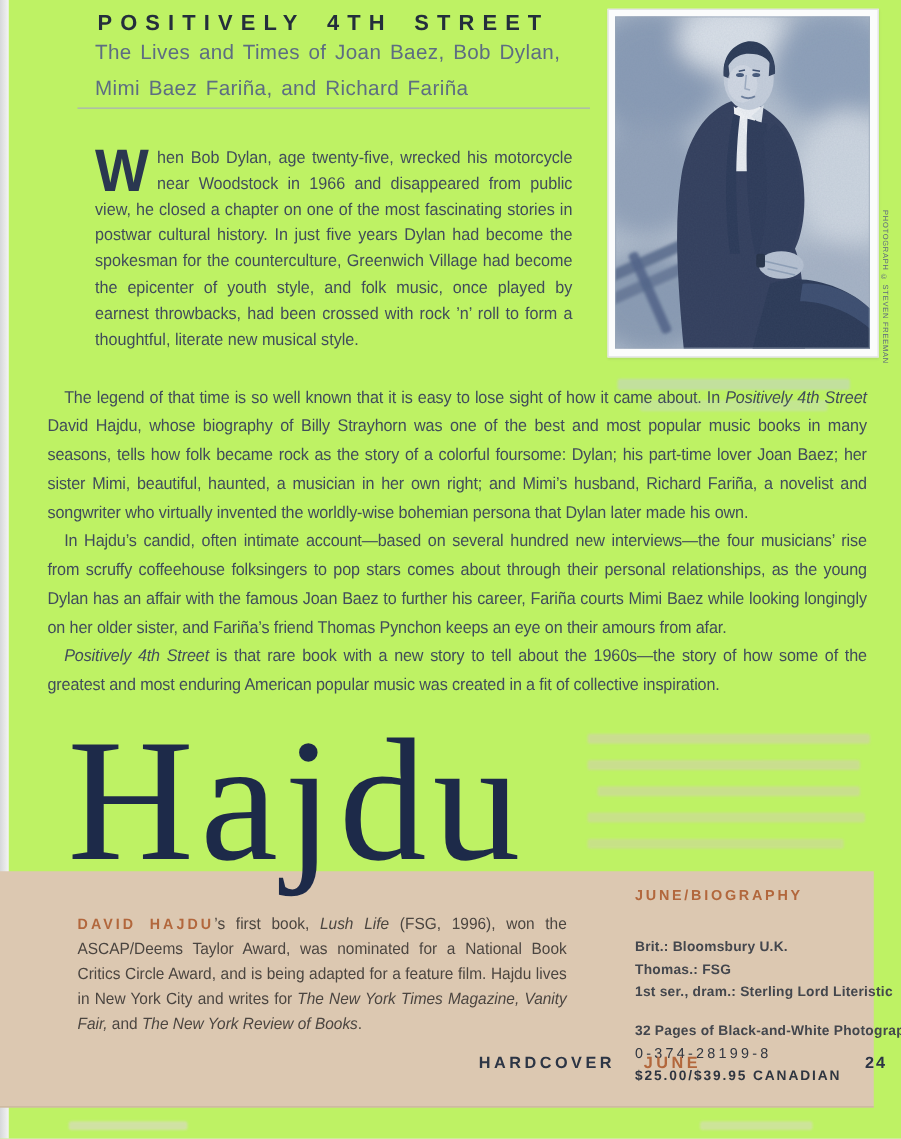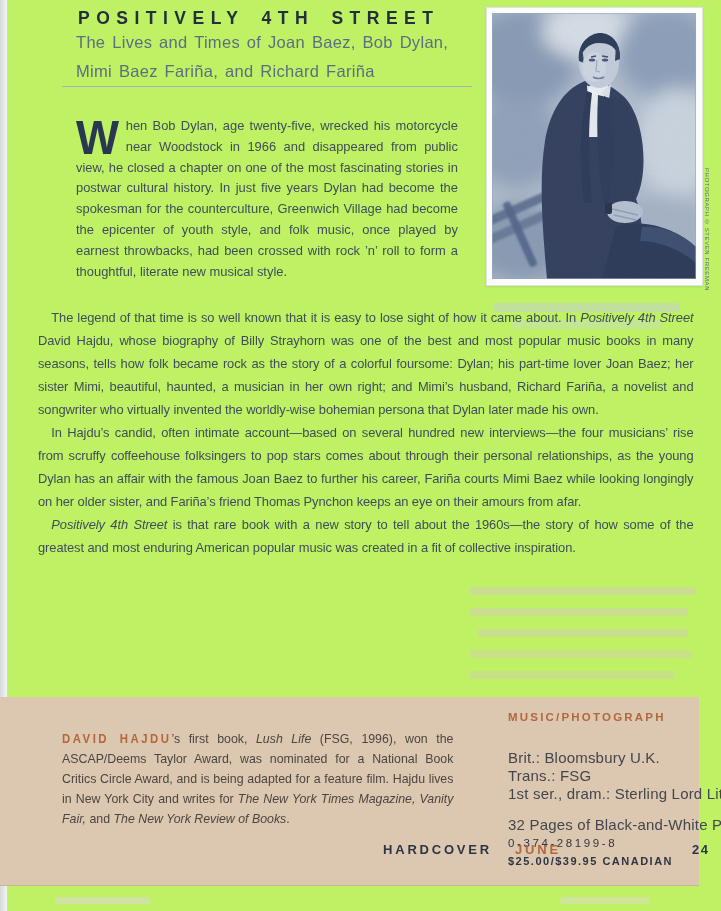--- a/index.html
+++ b/index.html
@@ -51,21 +51,21 @@
   
   .tan-panel { position:absolute; left:0; top:697px; width:699px; height:189px;
     background:#dcc8b1; border-bottom:1px solid #c9b59c; }
   .bio { position:absolute; left:62px; top:729px; width:412px;
     font-size:13px; line-height:20px; color:#4b4540; text-align:justify; }
   .bio-author { color:#b2673c; font-weight:bold; font-size:12px; letter-spacing:2.6px; }
 
   .sidebar { position:absolute; left:508px; top:711px; width:200px; }
   .sb-cat { color:#b2673c; font-weight:bold; font-size:11.5px; letter-spacing:2.2px;
     white-space:nowrap; }
-  .sb-line { font-weight:normal; font-size:15px; line-height:18px; color:#43464d;
+  .sb-line { font-weight:bold; font-size:11px; line-height:18px; color:#43464d;
     letter-spacing:0.2px; white-space:nowrap; }
   .sb-gap-lg { height:26px; } .sb-gap-sm { height:13px; }
   .sb-isbn { font-weight:normal; font-size:11.5px; line-height:18px; color:#2f3540;
     letter-spacing:2.6px; white-space:nowrap; }
   .sb-price { font-weight:bold; font-size:11px; line-height:18px; color:#2f3540;
     letter-spacing:1.5px; white-space:nowrap; }
 
   
   .foot { position:absolute; top:842px; font-weight:bold; font-size:13px;
     letter-spacing:2.8px; color:#2c3545; white-space:nowrap; }
@@ -163,32 +163,33 @@
   <div class="intro cx">
     <span class="dropcap">W</span><span>hen Bob Dylan, age twenty-five, wrecked his motorcycle near Woodstock in 1966 and disappeared from public view, he closed a chapter on one of the most fascinating stories in postwar cultural history. In just five years Dylan had become the spokesman for the counterculture, Greenwich Village had become the epicenter of youth style, and folk music, once played by earnest throwbacks, had been crossed with rock ’n’ roll to form a thoughtful, literate new musical style.</span>
   </div>
 
   <div class="bodytext cx">
     <p><span>The legend of that time is so well known that it is easy to lose sight of how it came about. In </span><span class="ital">Positively 4th Street</span><span> David Hajdu, whose biography of Billy Strayhorn was one of the best and most popular music books in many seasons, tells how folk became rock as the story of a colorful foursome: Dylan; his part-time lover Joan Baez; her sister Mimi, beautiful, haunted, a musician in her own right; and Mimi’s husband, Richard Fariña, a novelist and songwriter who virtually invented the worldly-wise bohemian persona that Dylan later made his own.</span></p>
     <p><span>In Hajdu’s candid, often intimate account—based on several hundred new interviews—the four musicians’ rise from scruffy coffeehouse folksingers to pop stars comes about through their personal relationships, as the young Dylan has an affair with the famous Joan Baez to further his career, Fariña courts Mimi Baez while looking longingly on her older sister, and Fariña’s friend Thomas Pynchon keeps an eye on their amours from afar.</span></p>
     <p><span class="ital">Positively 4th Street</span><span> is that rare book with a new story to tell about the 1960s—the story of how some of the greatest and most enduring American popular music was created in a fit of collective inspiration.</span></p>
   </div>
 
+  <div class="feature-name">Hajdu</div>
 
   <div class="tan-panel"></div>
 
   <div class="bio cx">
     <span class="bio-author">DAVID HAJDU</span><span>’s first book, </span><span class="ital">Lush Life</span><span> (FSG, 1996), won the ASCAP/Deems Taylor Award, was nominated for a National Book Critics Circle Award, and is being adapted for a feature film. Hajdu lives in New York City and writes for </span><span class="ital">The New York Times Magazine, Vanity Fair,</span><span> and </span><span class="ital">The New York Review of Books</span><span>.</span>
   </div>
 
   <div class="sidebar">
-    <div class="sb-cat">MUSIC/PHOTOGRAPH</div>
+    <div class="sb-cat">JUNE/BIOGRAPHY</div>
     <div class="sb-gap-lg"></div>
     <div class="sb-line">Brit.: Bloomsbury U.K.</div>
-    <div class="sb-line">Trans.: FSG</div>
+    <div class="sb-line">Thomas.: FSG</div>
     <div class="sb-line">1st ser., dram.: Sterling Lord Literistic</div>
     <div class="sb-gap-sm"></div>
     <div class="sb-line">32 Pages of Black-and-White Photographs</div>
     <div class="sb-isbn">0-374-28199-8</div>
     <div class="sb-price">$25.00/$39.95 CANADIAN</div>
   </div>
 
   <div class="foot format">HARDCOVER</div>
   <div class="foot month">JUNE</div>
   <div class="foot pageno">24</div>

